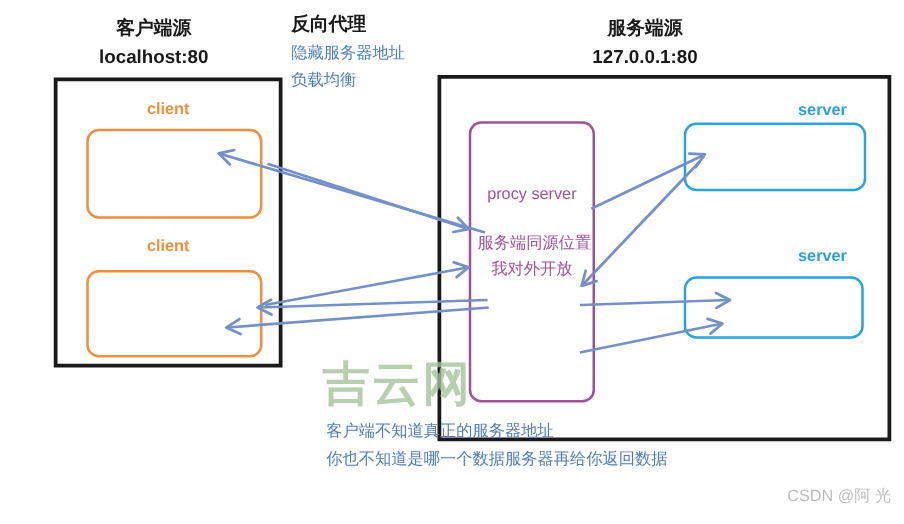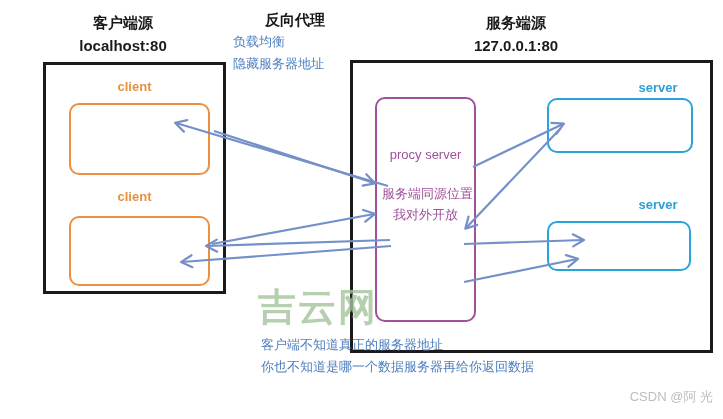--- a/index.html
+++ b/index.html
@@ -47,23 +47,23 @@
 <body>
 
 <div class="canvas">
 
   <div class="abs hdr hdr-block" style="left:58px;top:11px;width:130px;">
     <div>客户端源</div>
     <div>localhost:80</div>
   </div>
 
   <div class="abs" style="left:233px;top:8px;width:130px;">
-    <div class="hdr" style="text-align:center;width:124px;">反向代理</div>
+    <div class="hdr" style="text-align:left;width:124px;">反向代理</div>
+    <div class="note-text">隐藏服务器地址</div>
     <div class="note-text">负载均衡</div>
-    <div class="note-text">隐藏服务器地址</div>
   </div>
 
   <div class="abs hdr hdr-block" style="left:450px;top:11px;width:132px;">
     <div>服务端源</div>
     <div>127.0.0.1:80</div>
   </div>
 
   <div class="group-box" style="left:43px;top:62px;width:183px;height:232px;">
     <div class="node-label orange" style="left:0;right:0;top:14px;">client</div>
     <div class="node orange" style="left:23px;top:38px;width:141px;height:72px;"></div>

